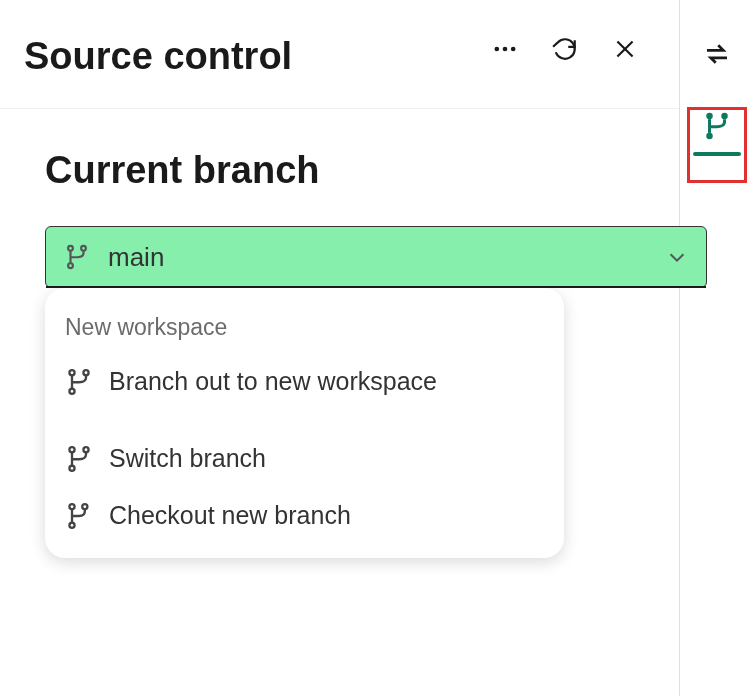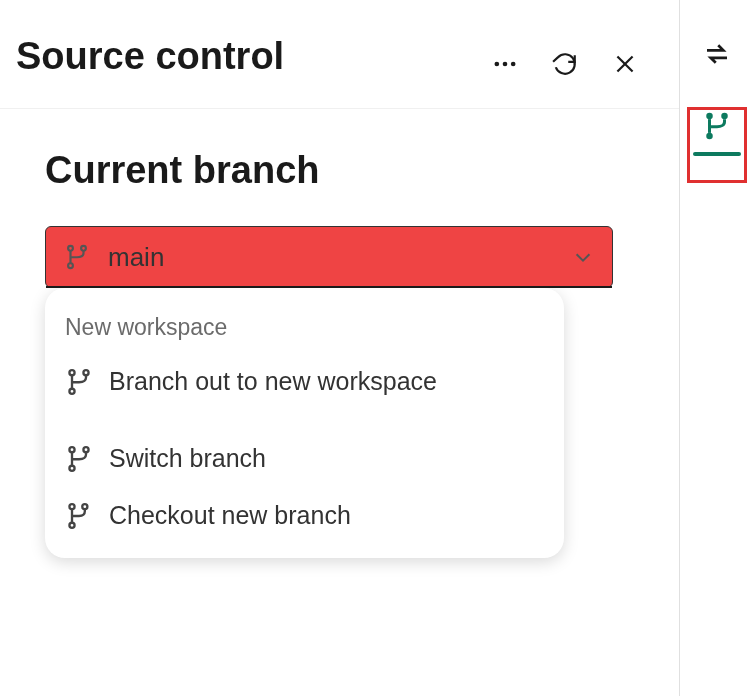--- a/index.html
+++ b/index.html
@@ -16,22 +16,22 @@
       overflow: hidden;
     }
     .main-panel {
       width: 680px;
       height: 100%;
       border-right: 1px solid #e0e0e0;
       position: relative;
     }
     .header {
       display: flex;
-      align-items: flex-end;
-      padding: 35px 40px 30px 16px;
+      align-items: flex-start;
+      padding: 35px 40px 30px 24px;
       border-bottom: 1px solid #f0f0f0;
     }
     .header-title {
       font-size: 38px;
       font-weight: 600;
       color: #1a1a1a;
       flex: 1;
     }
     .header-actions {
       display: flex;
@@ -50,29 +50,29 @@
     .content {
       padding: 40px 40px 0 45px;
     }
     .section-label {
       font-size: 38px;
       font-weight: 600;
       color: #1a1a1a;
       margin-bottom: 34px;
     }
     .branch-selector {
-      width: 568px;
+      width: 662px;
       height: 62px;
       border: 1px solid #333;
       border-radius: 6px;
       display: flex;
       align-items: center;
       padding: 0 18px;
       cursor: pointer;
-      background: #ef4444;
+      background: #86efac;
       position: relative;
     }
     .branch-selector::after {
       content: '';
       position: absolute;
       left: 0;
       right: 0;
       bottom: -1px;
       height: 2px;
       background: #1a1a1a;

